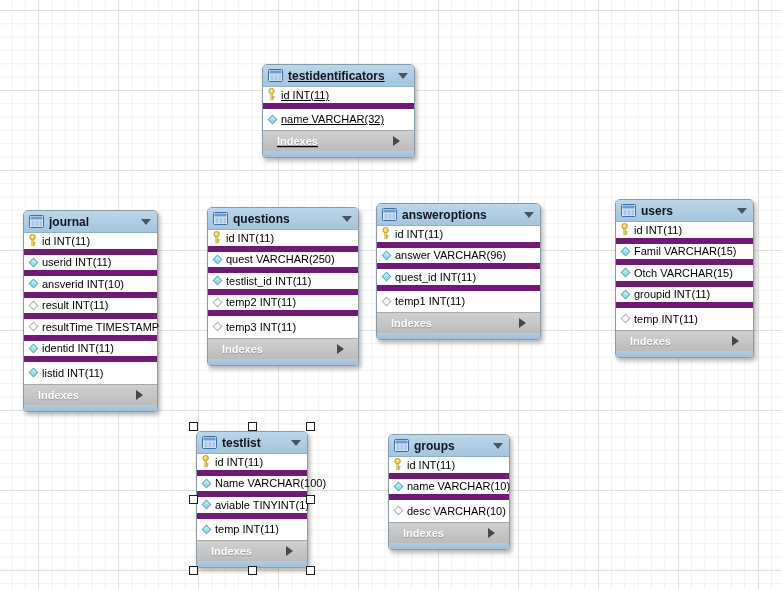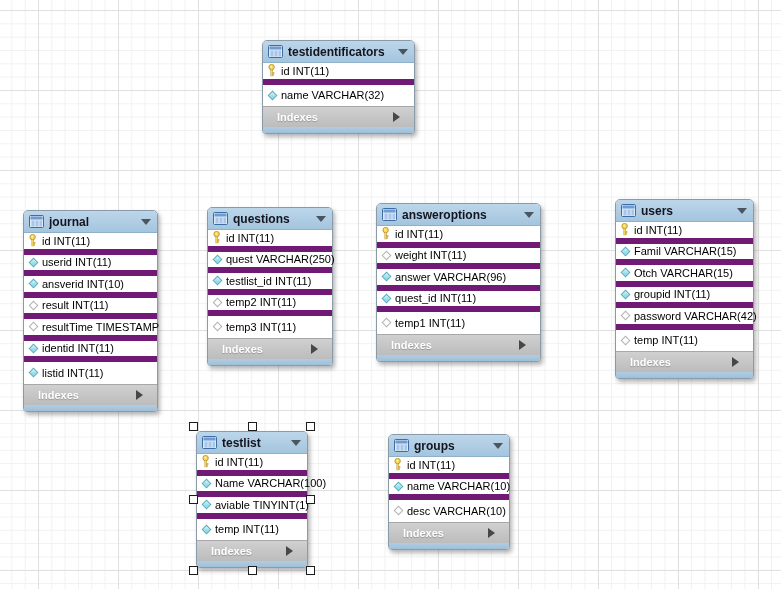--- a/index.html
+++ b/index.html
@@ -105,21 +105,21 @@
   .h-ml { top: calc(50% - 4.5px); left: -8px; }
   .h-mr { top: calc(50% - 4.5px); right: -8px; }
   .h-bl { bottom: -8px; left: -8px; }
   .h-bc { bottom: -8px; left: calc(50% - 4.5px); }
   .h-br { bottom: -8px; right: -8px; }
 </style>
 </head>
 <body>
 
 <div id="canvas">
-    <div class="table" style="left: 262px; top: 40px; width: 153px;">
+    <div class="table" style="left: 262px; top: 64px; width: 153px; text-decoration: underline;">
       <div class="t-header">
         <span class="t-icon">
           <svg width="15" height="13" viewBox="0 0 15 13">
             <rect x="0.5" y="0.5" width="14" height="12" rx="1" fill="#dce9f7" stroke="#3c6ea5"></rect>
             <rect x="1.5" y="1.5" width="12" height="3" fill="#6f9bd1"></rect>
             <rect x="2.5" y="5.5" width="3" height="6" fill="#a9c6e8"></rect>
             <rect x="6.5" y="5.5" width="3" height="6" fill="#a9c6e8"></rect>
             <rect x="10.5" y="5.5" width="2.5" height="6" fill="#a9c6e8"></rect>
           </svg>
         </span>
@@ -215,21 +215,21 @@
           </span>
           <span class="t-label">listid INT(11)</span>
         </div>
       </div>
       <div class="t-footer">
         <span class="f-label">Indexes</span>
         <span class="tri-right"></span>
       </div>
       <div class="t-strip"></div>
     </div>
-    <div class="table" style="left: 207px; top: 207px; width: 126px;">
+    <div class="table" style="left: 207px; top: 207px; width: 152px;">
       <div class="t-header">
         <span class="t-icon">
           <svg width="15" height="13" viewBox="0 0 15 13">
             <rect x="0.5" y="0.5" width="14" height="12" rx="1" fill="#dce9f7" stroke="#3c6ea5"></rect>
             <rect x="1.5" y="1.5" width="12" height="3" fill="#6f9bd1"></rect>
             <rect x="2.5" y="5.5" width="3" height="6" fill="#a9c6e8"></rect>
             <rect x="6.5" y="5.5" width="3" height="6" fill="#a9c6e8"></rect>
             <rect x="10.5" y="5.5" width="2.5" height="6" fill="#a9c6e8"></rect>
           </svg>
         </span>
@@ -302,26 +302,20 @@
               <circle cx="4.2" cy="2.6" r="0.9" fill="#fdf2c4"></circle>
               <path d="M4.6 5.8 L4.6 12.2" stroke="#c09a2c" stroke-width="2.2"></path>
               <path d="M4.6 5.8 L4.6 12.2" stroke="#f9d75c" stroke-width="1"></path>
               <path d="M5.6 9 L7.4 9 M5.6 11 L6.8 11" stroke="#c09a2c" stroke-width="1.4"></path>
             </svg>
           </span>
           <span class="t-label">id INT(11)</span>
         </div>
         <div class="t-row">
           <span class="row-icon">
-            <span class="diamond hollow"></span>
-          </span>
-          <span class="t-label">weight INT(11)</span>
-        </div>
-        <div class="t-row">
-          <span class="row-icon">
             <span class="diamond filled"></span>
           </span>
           <span class="t-label">answer VARCHAR(96)</span>
         </div>
         <div class="t-row">
           <span class="row-icon">
             <span class="diamond filled"></span>
           </span>
           <span class="t-label">quest_id INT(11)</span>
         </div>
@@ -375,26 +369,20 @@
           <span class="row-icon">
             <span class="diamond filled"></span>
           </span>
           <span class="t-label">Otch VARCHAR(15)</span>
         </div>
         <div class="t-row">
           <span class="row-icon">
             <span class="diamond filled"></span>
           </span>
           <span class="t-label">groupid INT(11)</span>
-        </div>
-        <div class="t-row">
-          <span class="row-icon">
-            <span class="diamond hollow"></span>
-          </span>
-          <span class="t-label">password VARCHAR(42)</span>
         </div>
         <div class="t-row">
           <span class="row-icon">
             <span class="diamond hollow"></span>
           </span>
           <span class="t-label">temp INT(11)</span>
         </div>
       </div>
       <div class="t-footer">
         <span class="f-label">Indexes</span>

